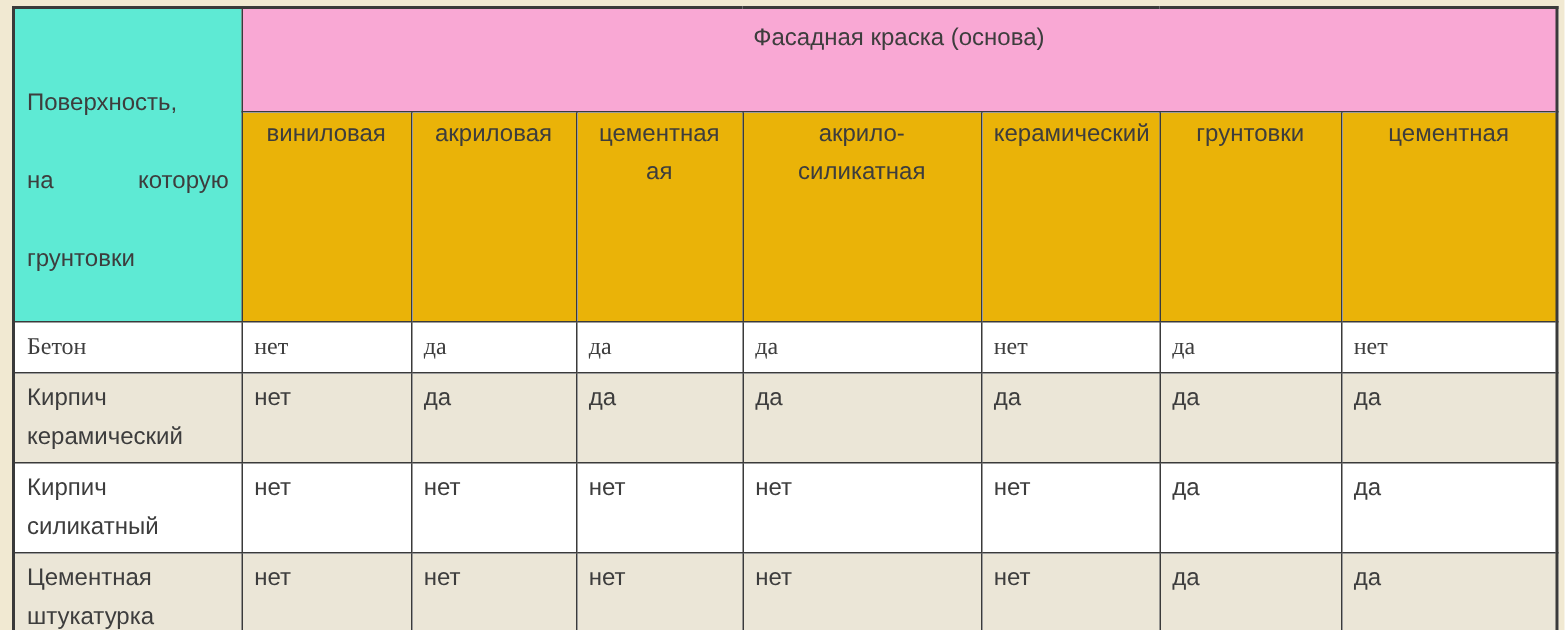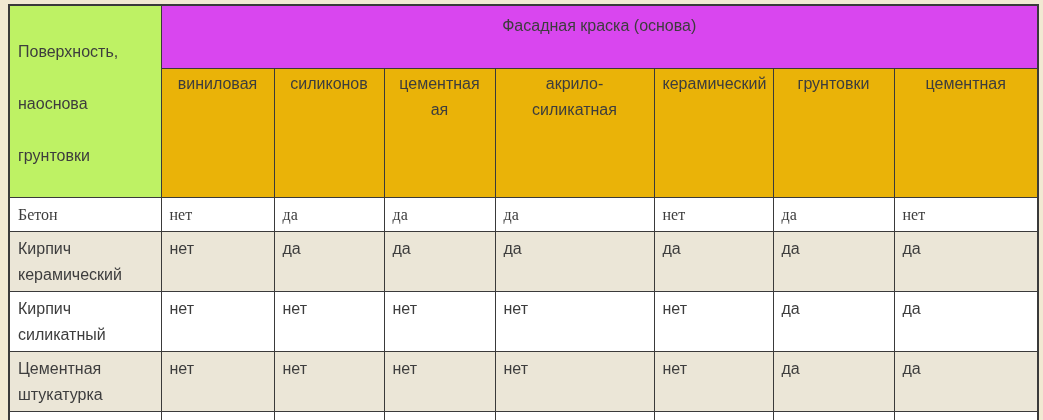--- a/index.html
+++ b/index.html
@@ -23,32 +23,32 @@
     border:1px solid #3a3a3a;
     vertical-align:top;
     padding:4px 8px 3px 8px;
     font-weight:normal;
     line-height:1.62;
     white-space:pre-line;
     text-align:left;
     overflow:hidden;
   }
   th.table-title {
-    background:#d946ef;
+    background:#f9a8d4;
     text-align:center;
     height:38px;
     padding-top:7px;
   }
   th.surface-head {
-    background:#bef264;
-    padding-top:7px;
+    background:#5eead4;
+    padding-top:24px;
     margin-top:28px;
   }
   .shl { line-height:1.62; }
-  .shl-just { display:flex; }
+  .shl-just { display:flex; justify-content:space-between; }
   tr.paint-head-row { height:101px; }
   th.paint-head {
     background:#eab308;
     text-align:center;
     padding-top:2px;
   }
   tbody tr:nth-child(odd) td { background:#ffffff; }
   tbody tr:nth-child(even) td { background:#ebe6d7; }
   tbody tr:nth-child(1) { height:32px;font-family:Liberation Serif, serif; }
   tbody tr:nth-child(2) { height:51px; }
@@ -71,29 +71,29 @@
       <col style="width:119px">
       <col style="width:121px">
       <col style="width:144px">
     </colgroup>
     <thead>
       <tr>
         <th rowspan="2" class="surface-head">
           <div class="shl">Поверхность,</div>
           <div class="shl shl-just">
             <span>на</span>
-            <span>основа</span>
+            <span>которую</span>
           </div>
           <div class="shl">грунтовки</div>
         </th>
         <th colspan="7" class="table-title">Фасадная краска (основа)</th>
       </tr>
       <tr class="paint-head-row" id="paint-header-row">
           <th class="paint-head">виниловая</th>
-          <th class="paint-head">силиконов</th>
+          <th class="paint-head">акриловая</th>
           <th class="paint-head">цементная
 ая</th>
           <th class="paint-head">акрило-
 силикатная</th>
           <th class="paint-head">керамический</th>
           <th class="paint-head">грунтовки</th>
           <th class="paint-head">цементная</th>
         </tr>
     </thead>
     <tbody id="table-body">

